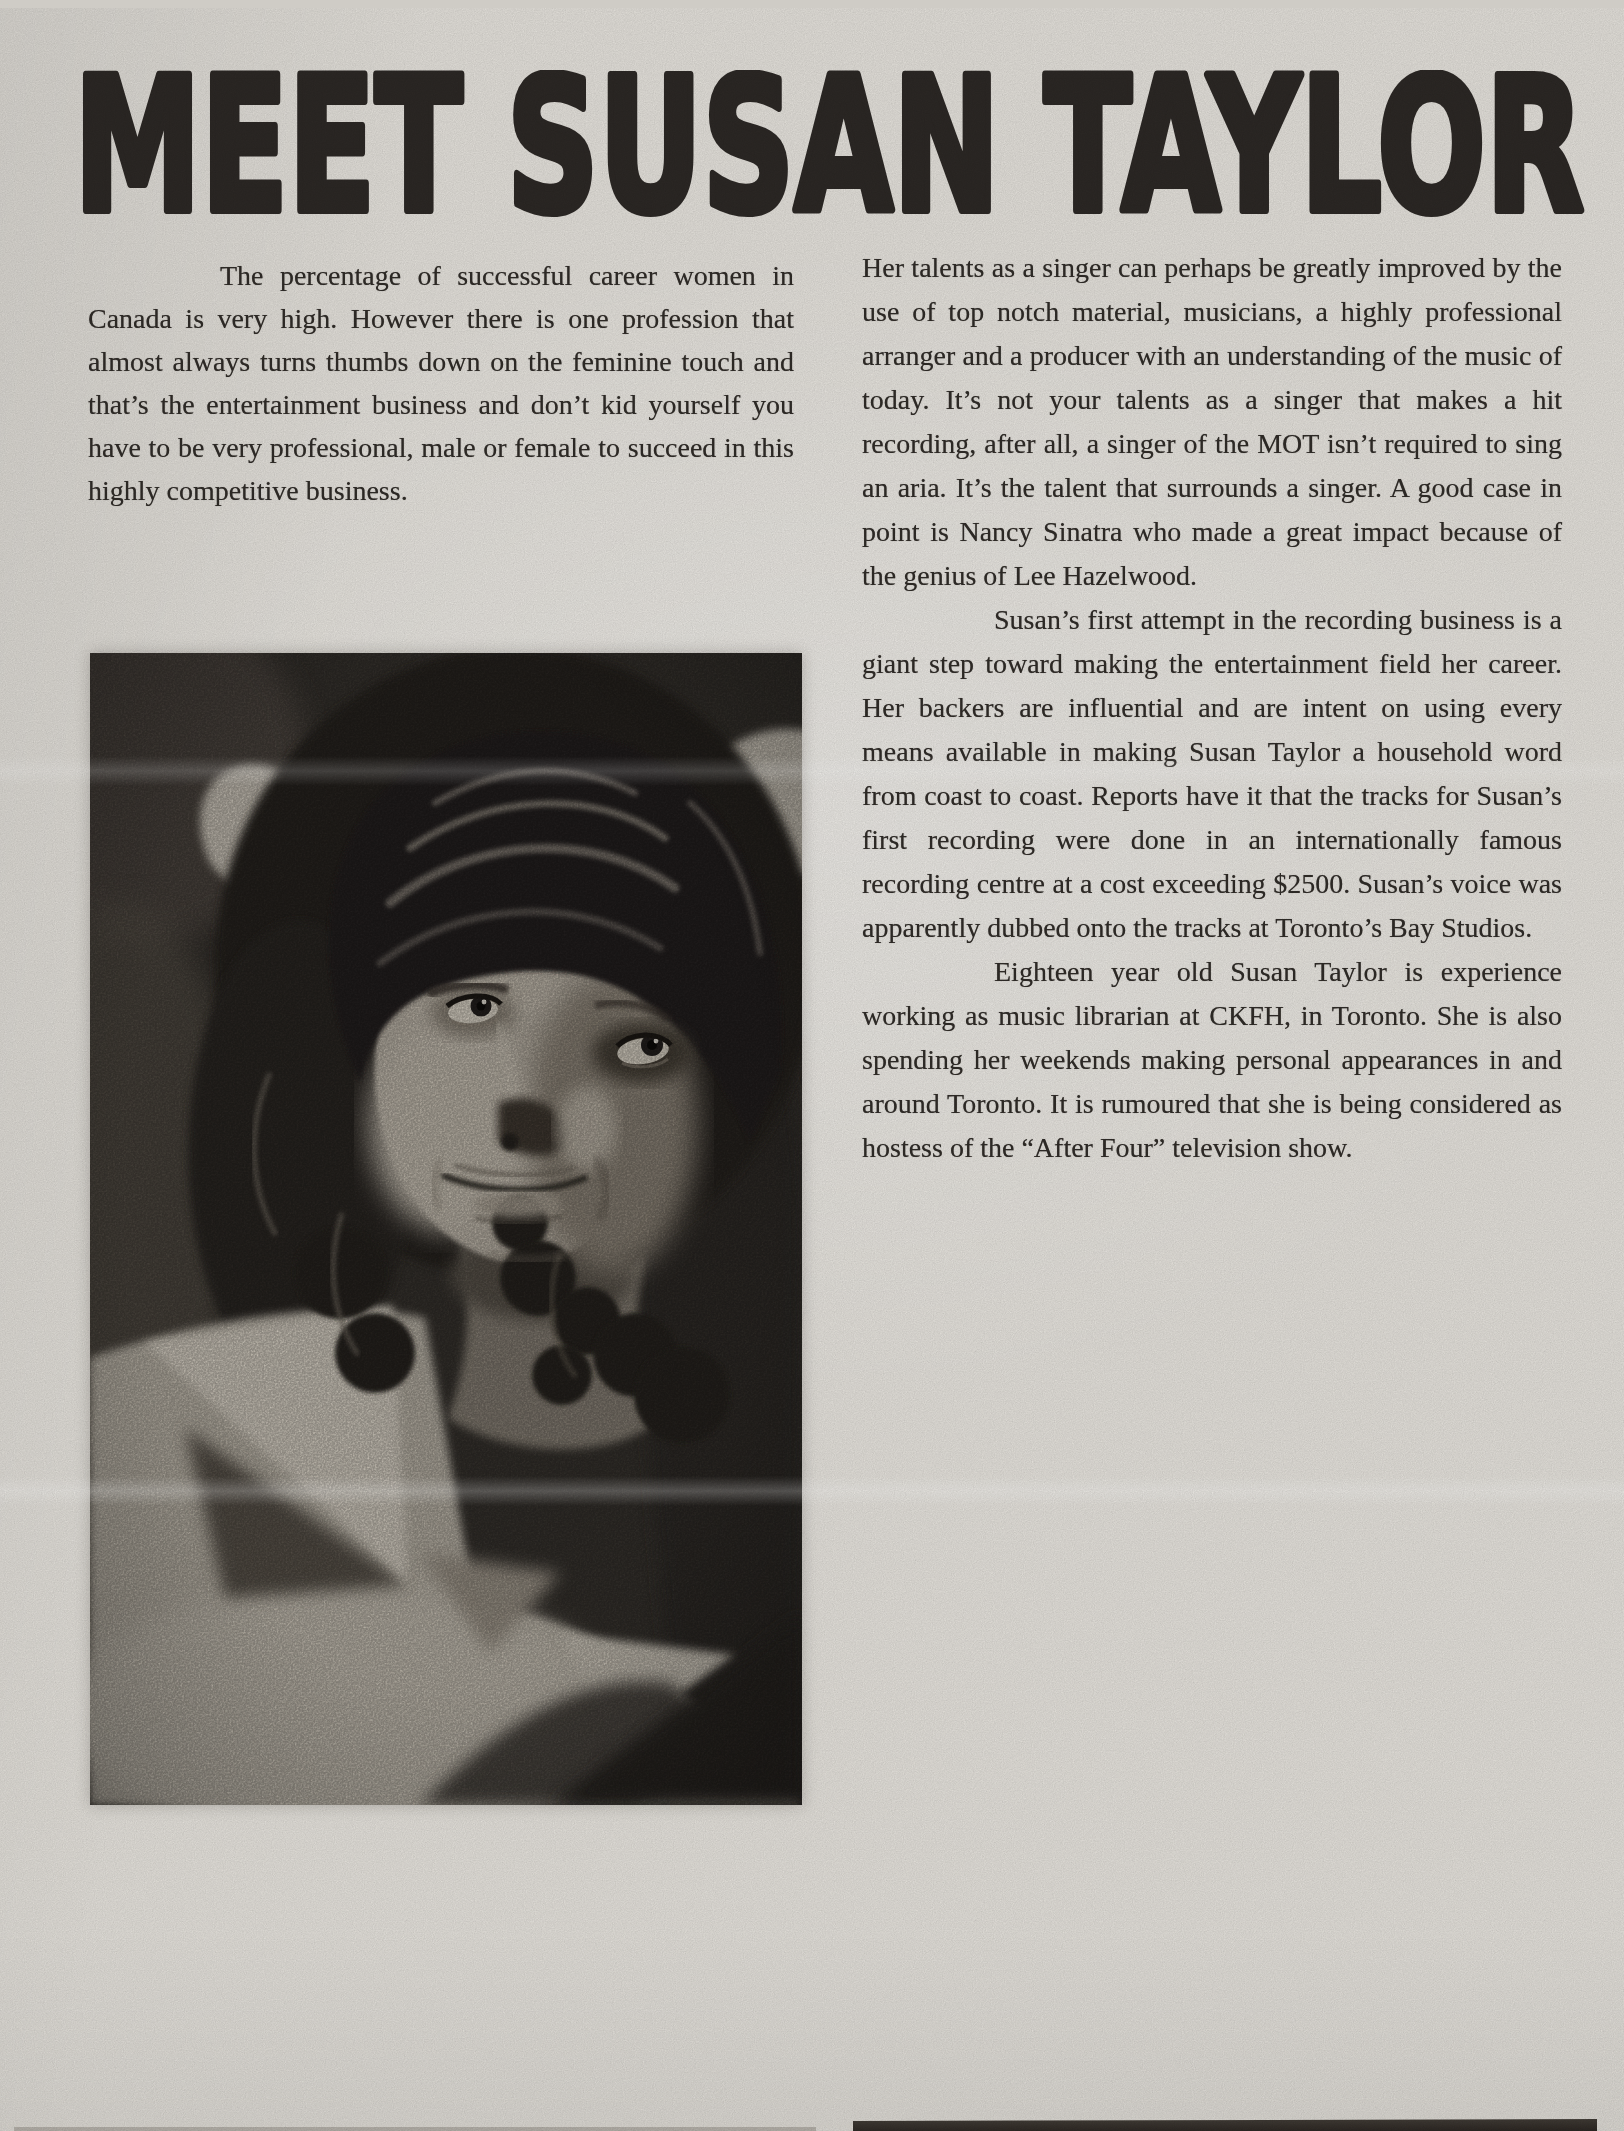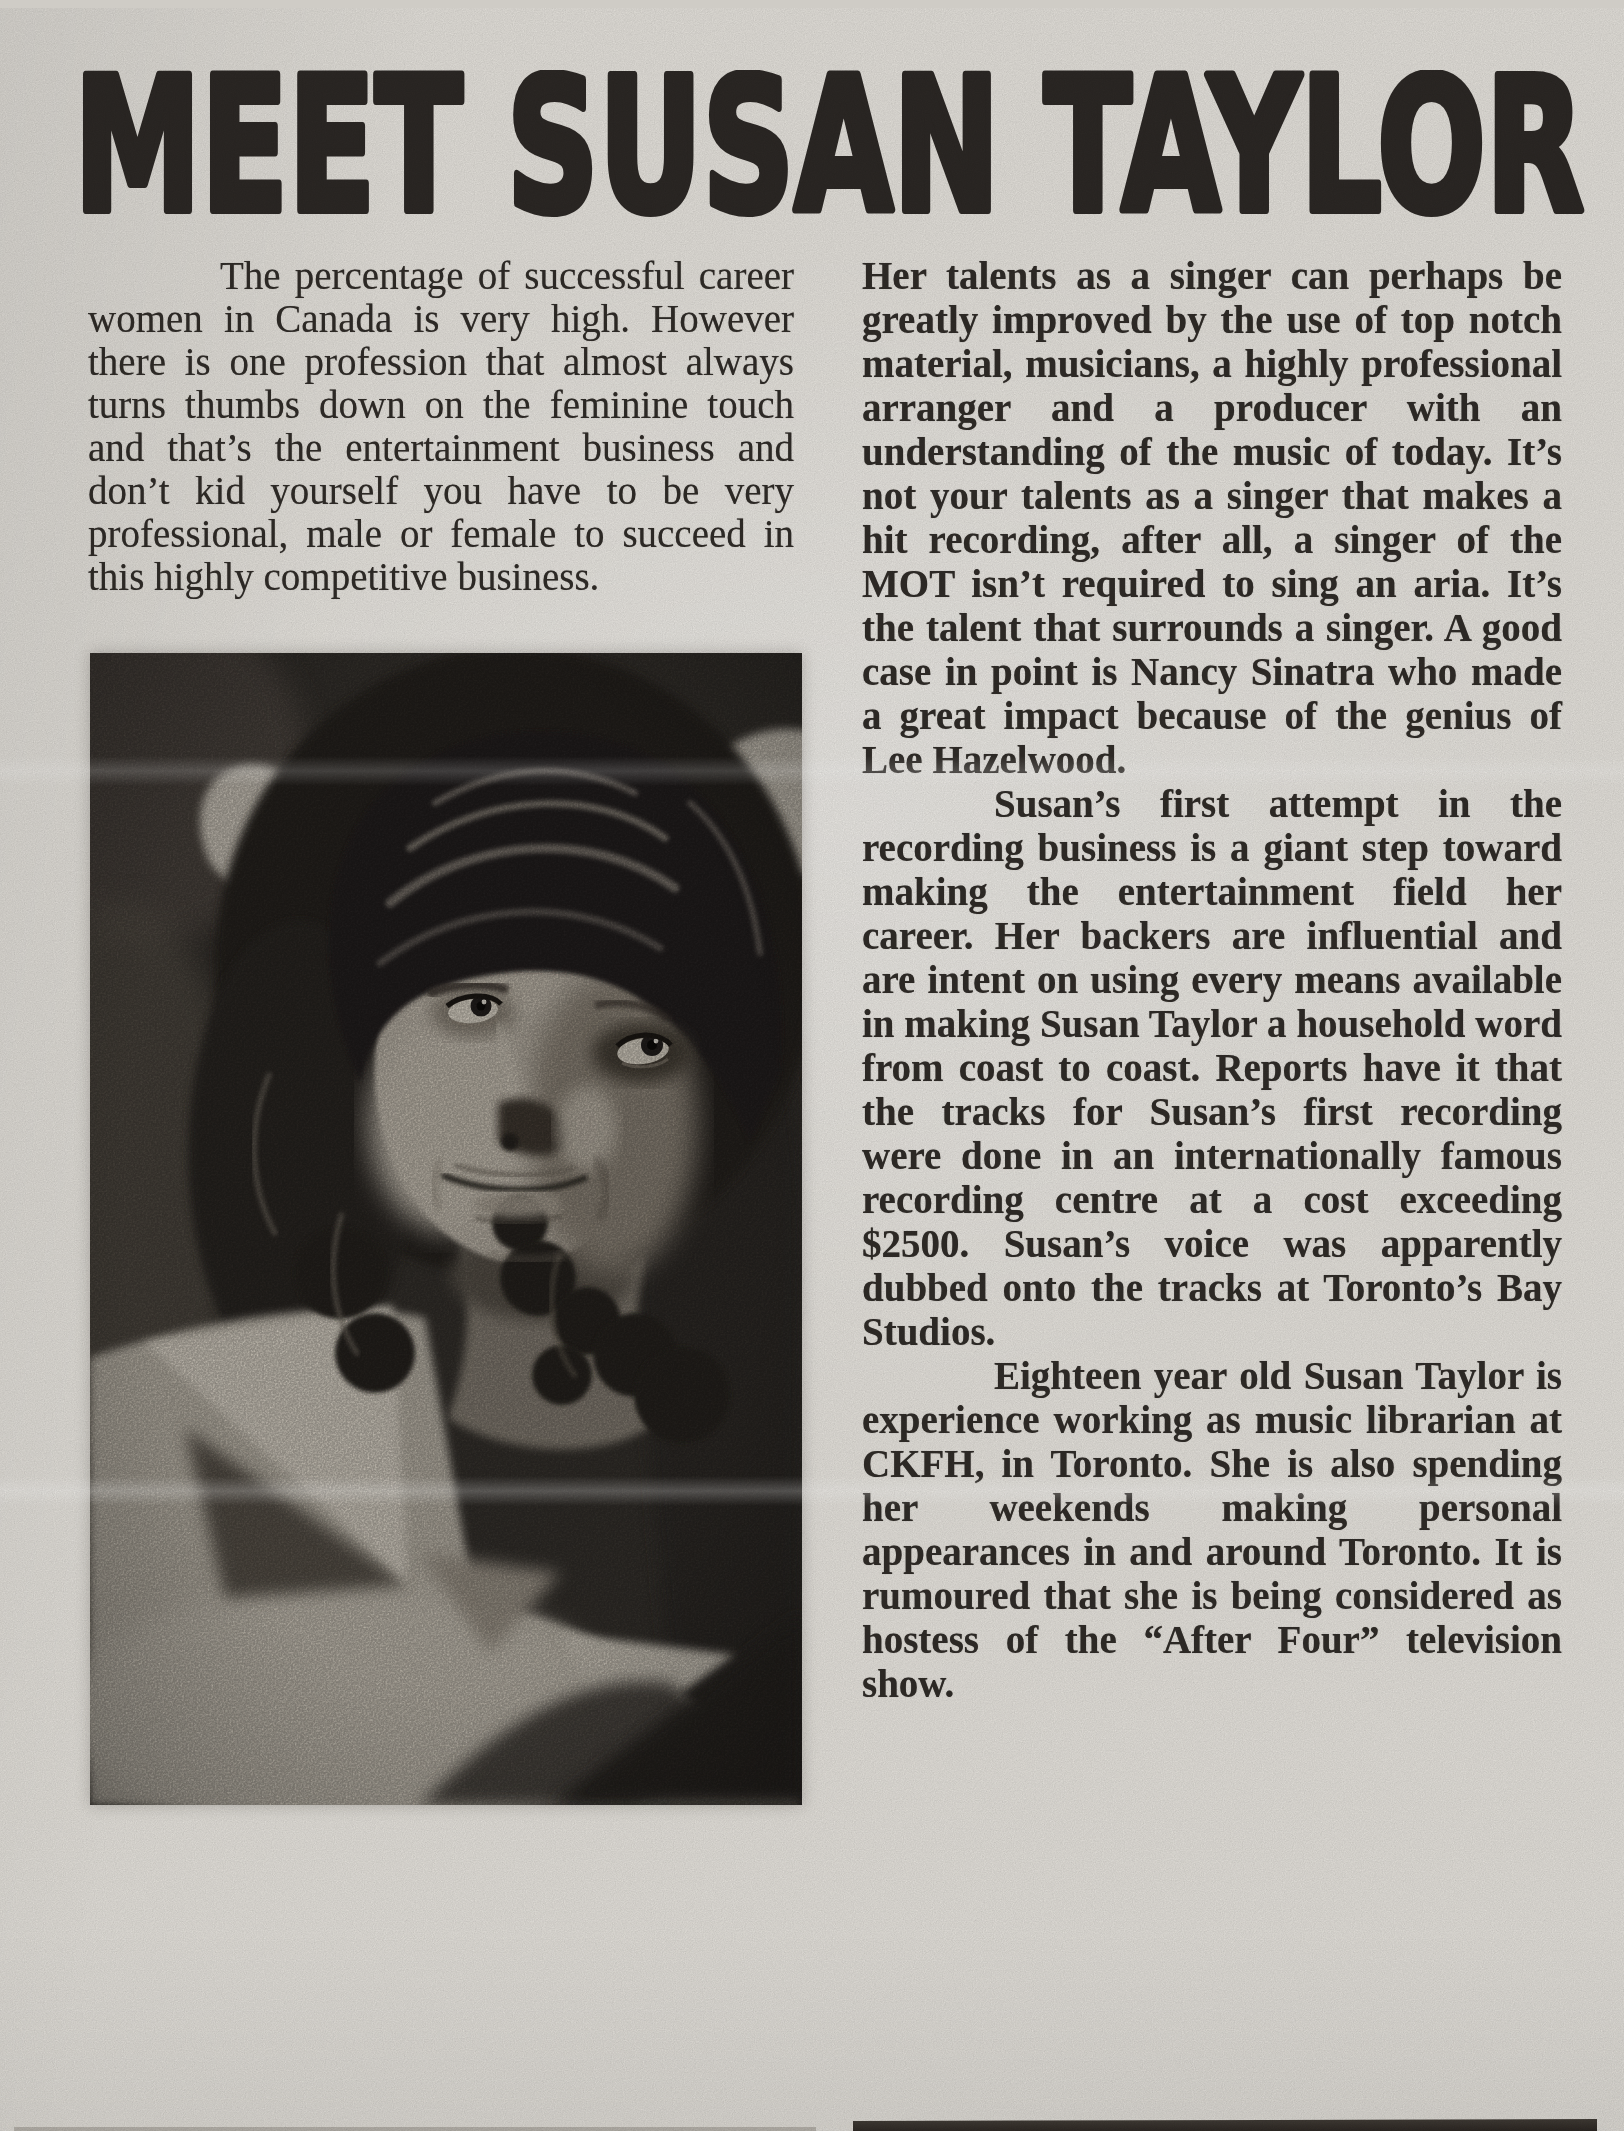--- a/index.html
+++ b/index.html
@@ -14,30 +14,30 @@
       linear-gradient(0deg, rgba(0,0,0,0.04), rgba(0,0,0,0) 10%),
       #e6e3dd;
     font-family:"Liberation Serif", serif;
     color:#2f2b27;
   }
   .title-wrap{position:absolute;left:73px;top:62px;width:1514px;height:152px;z-index:4;}
   .title-wrap svg{display:block;}
   p.body{
     position:absolute;
     margin:0;
-    font-size:39px;
+    font-size:28px;
     line-height:43px;
     text-align:justify;
     color:#312d29;
     text-shadow:0 0 0.7px rgba(49,45,41,0.55);
     z-index:2;
   }
   .indent{text-indent:132px;}
   .col-right{
-    position:absolute;left:862px;top:246px;width:700px;z-index:2;font-weight:bold;
+    position:absolute;left:862px;top:238px;width:700px;z-index:2;
   }
   .col-right p.body{position:static;line-height:44px;}
   figure.photo{
     position:absolute;left:90px;top:645px;width:712px;height:1152px;
     margin:0;padding:0;z-index:1;
     box-shadow:0 0 14px rgba(40,36,32,0.25);
   }
   figure.photo svg{display:block;}
   .crease{position:absolute;left:0;right:0;height:30px;z-index:3;pointer-events:none;
     background:linear-gradient(rgba(255,255,255,0), rgba(255,255,255,0.34) 50%, rgba(255,255,255,0));}

